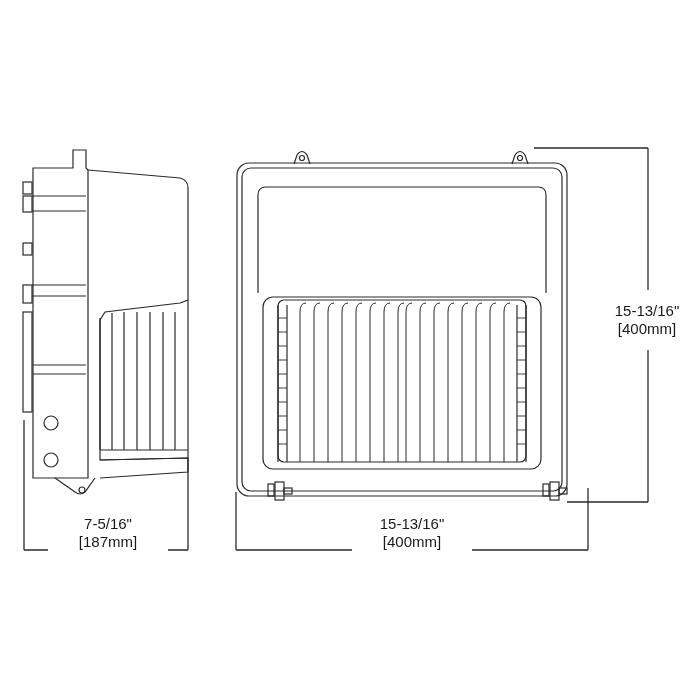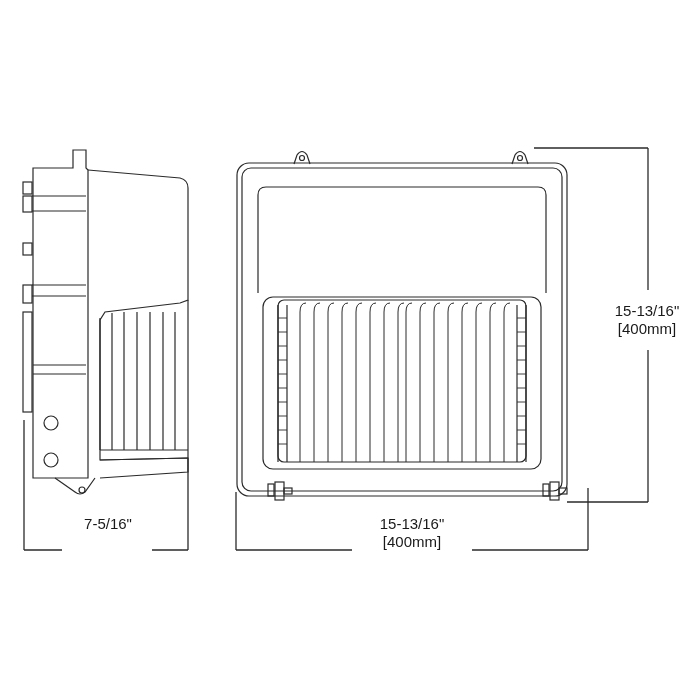--- a/index.html
+++ b/index.html
@@ -120,20 +120,21 @@
     <g stroke-width="1.3">
       <line x1="534" y1="148" x2="648" y2="148"></line>
       <line x1="567" y1="502" x2="648" y2="502"></line>
       <line x1="648" y1="148" x2="648" y2="290"></line>
       <line x1="648" y1="350" x2="648" y2="502"></line>
     </g>
   </svg>
 
   <div class="lbl" style="left:48px; top:515px; width:120px;">
     <div>7-5/16"</div>
+    <div>[187mm]</div>
   </div>
 
   <div class="lbl" style="left:352px; top:515px; width:120px;">
     <div>15-13/16"</div>
     <div>[400mm]</div>
   </div>
 
   <div class="lbl" style="left:594px; top:302px; width:106px; background:transparent;">
     <div>15-13/16"</div>
     <div>[400mm]</div>

